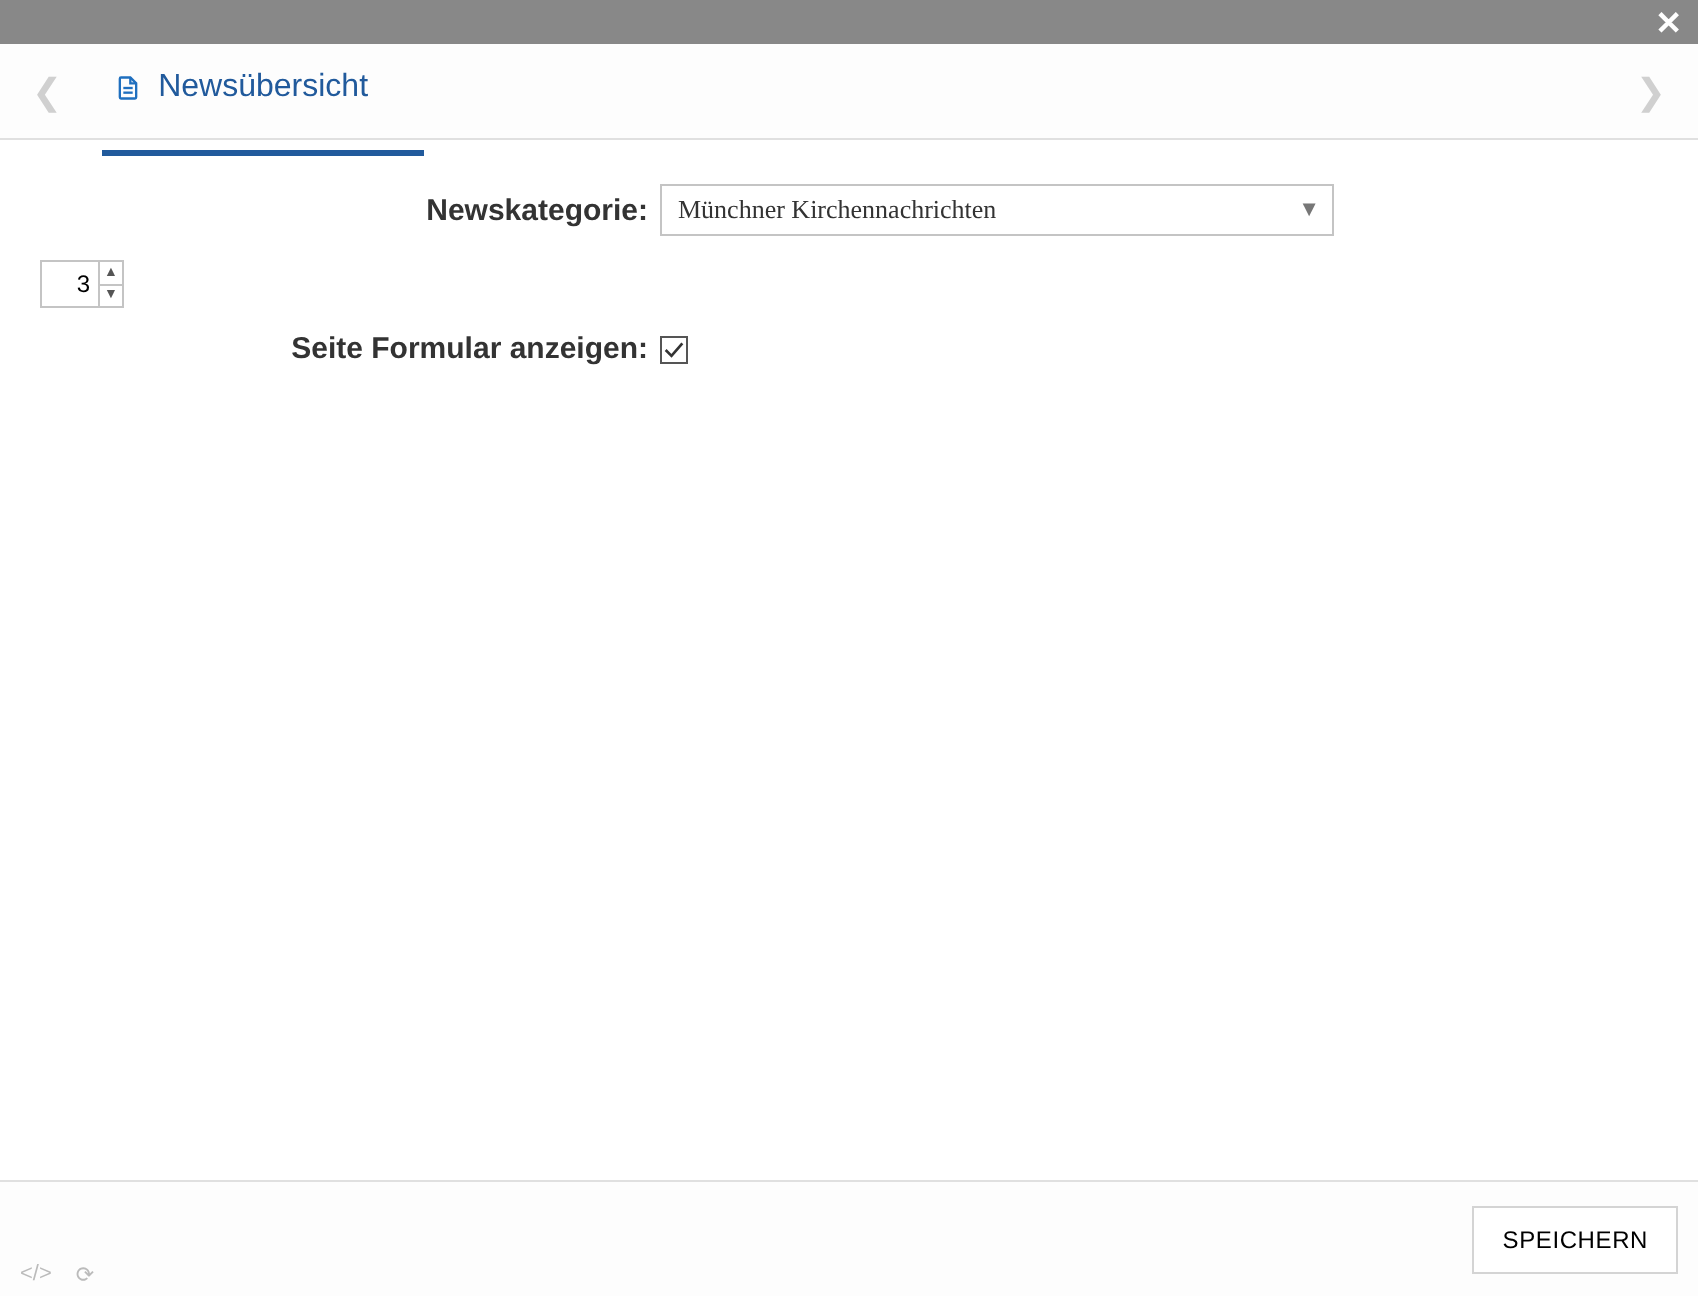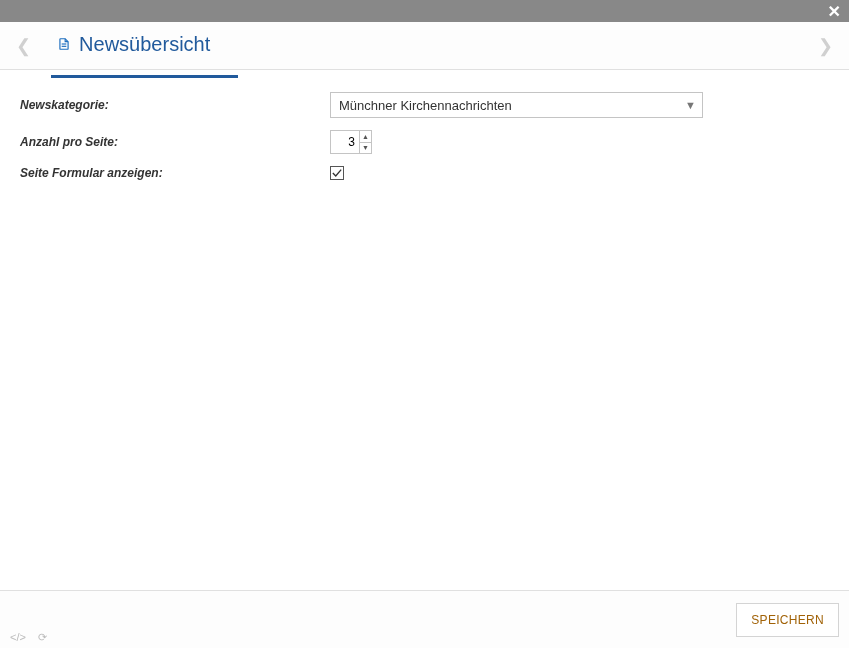--- a/index.html
+++ b/index.html
@@ -44,21 +44,21 @@
     user-select: none;
     padding: 4px;
   }
   .chevron-left { margin-right: 16px; }
   .chevron-right { position: absolute; right: 12px; }
   .tab {
     display: inline-flex;
     align-items: center;
     gap: 8px;
     color: #215a9c;
-    font-size: 20px;
+    font-size: 16px;
     height: 64px;
     padding: 0 28px 0 6px;
     border-bottom: 3px solid #215a9c;
     box-sizing: border-box;
     cursor: default;
   }
   .tab-icon {
     width: 14px;
     height: 14px;
     display: inline-flex;
@@ -67,39 +67,39 @@
   .form-area {
     padding: 22px 20px;
   }
   .form-row {
     display: flex;
     align-items: center;
     margin-bottom: 12px;
   }
   .form-label {
     width: 310px;
-    text-align: left;
+    text-align: right;
     font-weight: bold;
     color: #333;
-    font-size: 12px;
+    font-size: 15px;
     padding-right: 6px;
-    font-style: italic;
   }
   .select-field {
     border: 1px solid #c4c4c4;
     height: 26px;
     display: flex;
     align-items: center;
     justify-content: space-between;
     padding: 0 6px 0 8px;
     font-size: 13px;
     color: #333;
-    width: 373px;
-    background: #fff;
-    cursor: pointer;
+    width: 337px;
+    background: #fff;
+    cursor: pointer;
+    font-family: Liberation Serif, serif;
   }
   .select-caret {
     color: #777;
     font-size: 11px;
   }
   .spinner {
     display: inline-flex;
     align-items: stretch;
     border: 1px solid #c4c4c4;
     height: 24px;
@@ -152,21 +152,21 @@
     align-items: center;
     justify-content: flex-end;
     padding: 0 10px;
     gap: 10px;
   }
   .btn {
     border: 1px solid #d4d4d4;
     background: #fff;
     padding: 9px 14px;
     font-size: 12px;
-    color: #a16207;
+    color: #000000;
     cursor: pointer;
     letter-spacing: 0.3px;
   }
   .bottom-icons {
     position: absolute;
     left: 10px;
     bottom: 4px;
     display: flex;
     gap: 12px;
     color: #bbb;
@@ -200,21 +200,20 @@
 
   <div class="form-row">
     <div class="form-label">Newskategorie:</div>
     <div class="select-field">
       <span>Münchner Kirchennachrichten</span>
       <span class="select-caret">▼</span>
     </div>
   </div>
 
   <div class="form-row">
-    <div class="form-label">Anzahl pro Seite:</div>
     <div class="spinner">
       <input type="text" value="3" style="">
       <div class="spinner-arrows">
         <div class="spinner-arrow">▲</div>
         <div class="spinner-arrow">▼</div>
       </div>
     </div>
   </div>
 
   <div class="form-row">

